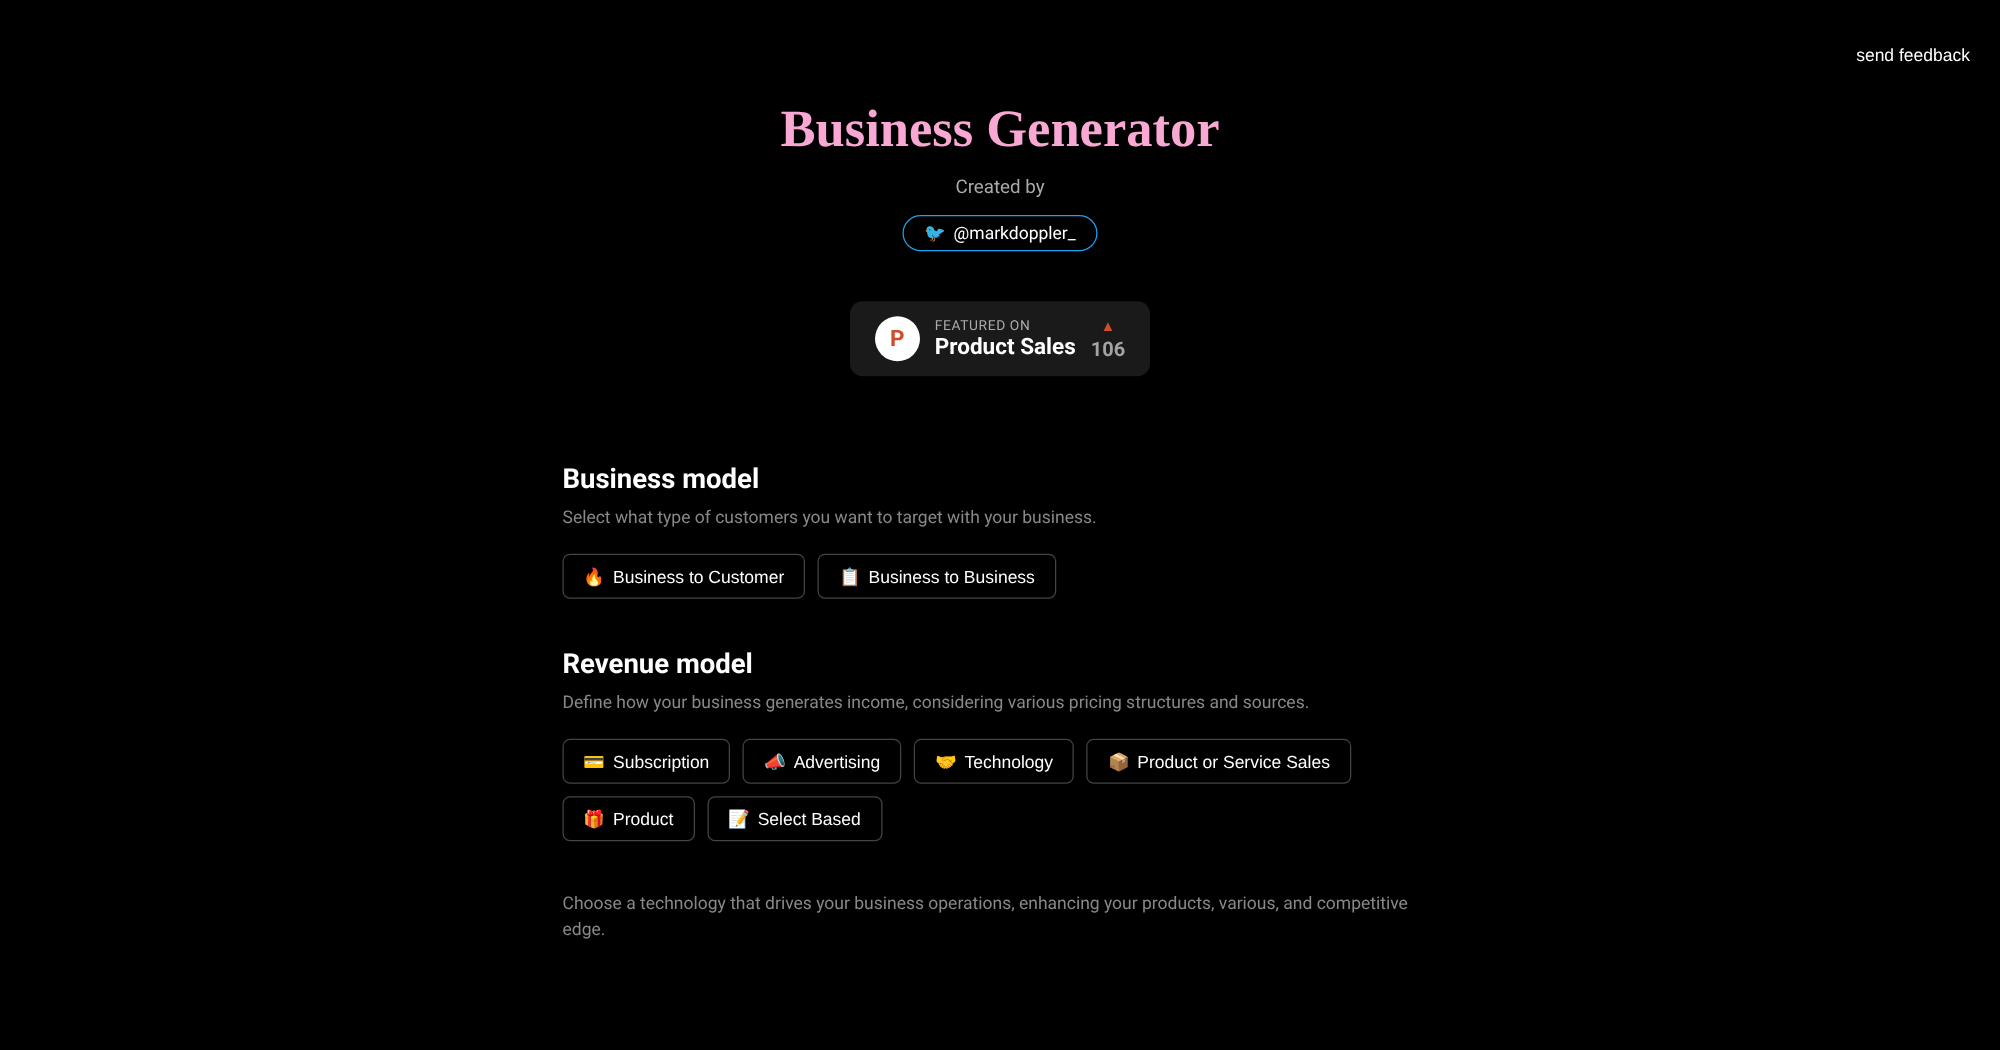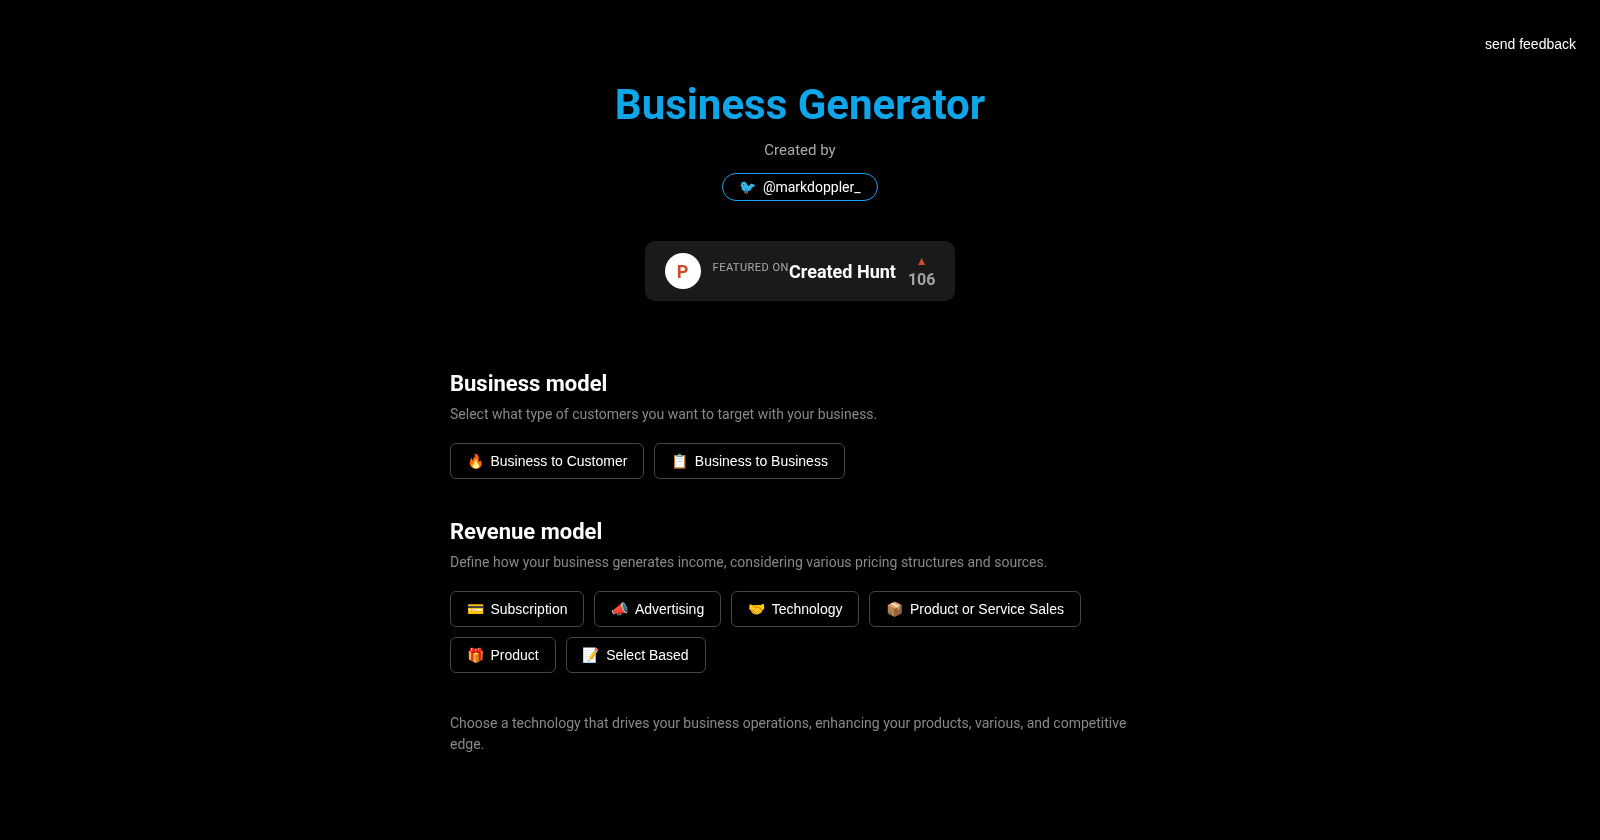--- a/index.html
+++ b/index.html
@@ -34,23 +34,24 @@
     .main-content {
       display: flex;
       flex-direction: column;
       align-items: center;
       padding-top: 80px;
     }
 
     .title {
       font-size: 42px;
       font-weight: 700;
-      color: #0ea5e9;
+      color: #f9a8d4;
       margin-bottom: 12px;
       text-align: center;
+      font-family: Liberation Serif, serif;
     }
 
     .created-by {
       font-size: 15px;
       color: #aaaaaa;
       margin-bottom: 14px;
     }
 
     .twitter-link {
       display: inline-flex;
@@ -90,21 +91,21 @@
       display: flex;
       align-items: center;
       justify-content: center;
       font-weight: 700;
       font-size: 18px;
       color: #cc4d29;
     }
 
     .ph-text {
       display: flex;
-      flex-direction: row;
+      flex-direction: column;
     }
 
     .ph-featured-on {
       font-size: 11px;
       color: #aaaaaa;
       text-transform: uppercase;
       letter-spacing: 0.5px;
     }
 
     .ph-name {
@@ -181,21 +182,21 @@
 
   <div class="twitter-link">
     <span class="twitter-icon">🐦</span>
     <span>@markdoppler_</span>
   </div>
 
   <div class="product-hunt-badge">
     <div class="ph-logo">P</div>
     <div class="ph-text">
       <span class="ph-featured-on">FEATURED ON</span>
-      <span class="ph-name">Created Hunt</span>
+      <span class="ph-name">Product Sales</span>
     </div>
     <div class="ph-votes">
       <span class="ph-arrow">▲</span>
       <span class="ph-count">106</span>
     </div>
   </div>
 
   <div class="form-section">
     <h2 class="section-title">Business model</h2>
     <p class="section-desc">Select what type of customers you want to target with your business.</p>

